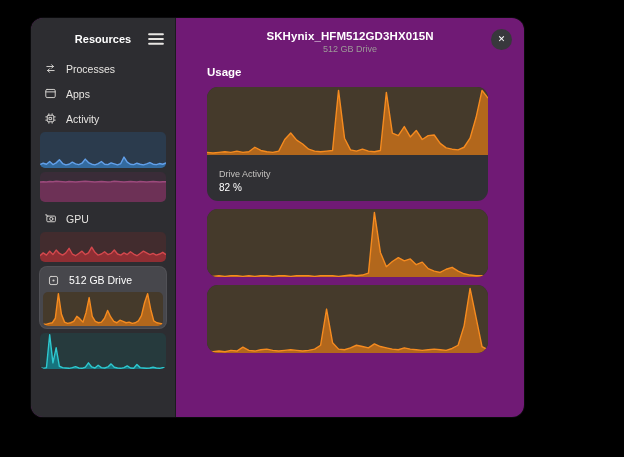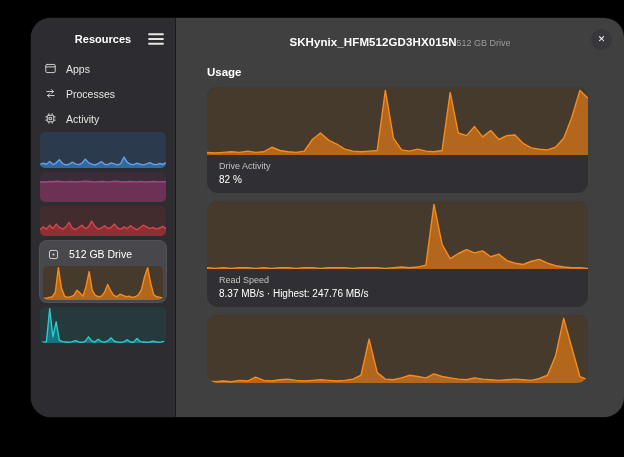--- a/index.html
+++ b/index.html
@@ -1,22 +1,22 @@
 <!DOCTYPE html>
 <html><head>
 <meta charset="utf-8">
 <style>
   html,body{margin:0;padding:0}
   body{
     width:624px;height:457px;background:#000;overflow:hidden;position:relative;
     font-family:"Liberation Sans",sans-serif;color:#e8e6e3;
   }
   .window{
-    position:absolute;left:31px;top:18px;width:593px;height:399px;
-    background:#404040;border-radius:20px;overflow:hidden;
+    position:absolute;left:31px;top:18px;width:493px;height:399px;
+    background:#701a75;border-radius:12px;overflow:hidden;
     box-shadow:0 0 0 1px #0a0a0c,0 10px 30px rgba(0,0,0,.65);
   }
   
   .sidebar{
     position:absolute;left:0;top:0;bottom:0;width:145px;background:#2d2d31;
     border-right:1px solid #1b1b1e;padding:6px 8px;box-sizing:border-box;overflow:hidden;
   }
   .sb-header{height:30px;display:flex;align-items:center;justify-content:center;position:relative;margin-bottom:2px}
   .sb-title{font-size:11px;font-weight:bold;color:#fff}
   .menu-btn{position:absolute;right:0;top:4px;width:22px;height:22px;border:none;background:transparent;
@@ -25,30 +25,30 @@
   .sb-row{height:25px;display:flex;align-items:center;gap:9px;padding:0 5px;font-size:10.5px;color:#e6e4e1;white-space:nowrap}
   .sb-row .icon{width:13px;height:13px;flex:none;color:#d5d3d0}
   .sb-chart{position:relative;border-radius:5px;overflow:hidden;margin:1px 1px 4px}
   .h36{height:36px}.h30{height:30px}.h34{height:34px}
   .sel-tile{background:#47474c;border-radius:8px;padding:2px 3px;margin:1px 0 4px;
     box-shadow:inset 0 0 0 1px rgba(255,255,255,.06)}
   .sel-tile .sb-row{height:24px;color:#fff}
   .sel-tile .sb-chart{margin:0 1px 1px}
   
   .main{position:absolute;left:145px;top:0;right:0;bottom:0}
-  .main-header{height:44px;position:relative;display:flex;flex-direction:row;align-items:center;justify-content:center;padding-top:2px}
+  .main-header{height:44px;position:relative;display:flex;flex-direction:column;align-items:center;justify-content:center;padding-top:2px}
   .mh-title{font-size:11.5px;font-weight:bold;color:#fff;letter-spacing:.1px}
   .mh-sub{font-size:9px;color:#9d9b98;margin-top:2px}
   .close-btn{position:absolute;right:12px;top:11px;width:21px;height:21px;border-radius:50%;border:none;
     background:#38383c;color:#fff;font-size:9px;line-height:1;display:flex;align-items:center;justify-content:center;cursor:pointer;padding:0}
   .content{padding:0 36px 0 31px}
   .section-title{font-size:11.5px;font-weight:bold;color:#fff;margin:2px 0 9px}
   .card{background:#303034;border-radius:11px;overflow:hidden;margin-bottom:8px}
   .card-chart{height:68px;position:relative}
-  .card-text{padding:6px 12px 8px}
+  .card-text{padding:14px 12px 8px}
   .card-label{font-size:9px;color:#c4c2bf;margin-bottom:3px}
   .card-value{font-size:10px;color:#fff}
   svg.spark{position:absolute;inset:0;width:100%;height:100%;display:block}
   .icon svg,svg.glyph{display:block;width:100%;height:100%}
 </style>
 </head>
 <body>
 
 <div class="window">
 
@@ -58,34 +58,34 @@
       <button class="menu-btn">
         <svg class="glyph" viewBox="0 0 16 16" fill="none" stroke="currentColor" stroke-width="1.5" stroke-linecap="round">
           <path d="M3 4.5h10M3 8h10M3 11.5h10"></path>
         </svg>
       </button>
     </div>
 
     <div class="sb-row">
       <span class="icon">
         <svg viewBox="0 0 16 16" fill="none" stroke="currentColor" stroke-width="1.2" stroke-linecap="round" stroke-linejoin="round">
+          <path d="M3.5 5.5h8M11.5 5.5L9.3 3.3M11.5 5.5L9.3 7.7M12.5 10.5h-8M4.5 10.5l2.2-2.2M4.5 10.5l2.2 2.2"></path>
+        </svg>
+      </span>
+      <span>Processes</span>
+    </div>
+
+    <div class="sb-row">
+      <span class="icon">
+        <svg viewBox="0 0 16 16" fill="none" stroke="currentColor" stroke-width="1.2" stroke-linecap="round" stroke-linejoin="round">
           <rect x="2.2" y="3" width="11.6" height="10" rx="1.6"></rect>
             <path d="M2.2 6h11.6"></path>
         </svg>
       </span>
       <span>Apps</span>
-    </div>
-
-    <div class="sb-row">
-      <span class="icon">
-        <svg viewBox="0 0 16 16" fill="none" stroke="currentColor" stroke-width="1.2" stroke-linecap="round" stroke-linejoin="round">
-          <path d="M3.5 5.5h8M11.5 5.5L9.3 3.3M11.5 5.5L9.3 7.7M12.5 10.5h-8M4.5 10.5l2.2-2.2M4.5 10.5l2.2 2.2"></path>
-        </svg>
-      </span>
-      <span>Processes</span>
     </div>
 
     <div>
       <div class="sb-row">
         <span class="icon">
           <svg viewBox="0 0 16 16" fill="none" stroke="currentColor" stroke-width="1.2" stroke-linecap="round" stroke-linejoin="round">
             <rect x="4" y="4" width="8" height="8" rx="1.2"></rect>
               <rect x="6.6" y="6.6" width="2.8" height="2.8"></rect>
             <path d="M6 4V2.2M10 4V2.2M6 13.8V12M10 13.8V12M4 6H2.2M4 10H2.2M13.8 6H12M13.8 10H12"></path>
           </svg>
@@ -103,20 +103,30 @@
     <div>
       <div class="sb-chart h30" style="background: rgb(58, 44, 56);">
           <svg class="spark" viewBox="0 0 100 40" preserveAspectRatio="none">
             <path d="M0.00,13.40 L2.56,13.02 L5.13,13.40 L7.69,12.64 L10.26,13.02 L12.82,12.26 L15.38,12.64 L17.95,13.02 L20.51,13.40 L23.08,12.64 L25.64,13.02 L28.21,13.40 L30.77,13.02 L33.33,12.64 L35.90,12.26 L38.46,12.64 L41.03,13.02 L43.59,13.40 L46.15,13.02 L48.72,12.64 L51.28,13.02 L53.85,13.40 L56.41,13.02 L58.97,12.26 L61.54,12.64 L64.10,13.02 L66.67,13.40 L69.23,13.02 L71.79,12.64 L74.36,13.02 L76.92,13.40 L79.49,12.64 L82.05,13.02 L84.62,13.40 L87.18,13.02 L89.74,12.64 L92.31,13.02 L94.87,13.40 L97.44,13.02 L100.00,13.02 L100,40.5 L0,40.5 Z" fill="#6d3156"></path>
             <path d="M0.00,13.40 L2.56,13.02 L5.13,13.40 L7.69,12.64 L10.26,13.02 L12.82,12.26 L15.38,12.64 L17.95,13.02 L20.51,13.40 L23.08,12.64 L25.64,13.02 L28.21,13.40 L30.77,13.02 L33.33,12.64 L35.90,12.26 L38.46,12.64 L41.03,13.02 L43.59,13.40 L46.15,13.02 L48.72,12.64 L51.28,13.02 L53.85,13.40 L56.41,13.02 L58.97,12.26 L61.54,12.64 L64.10,13.02 L66.67,13.40 L69.23,13.02 L71.79,12.64 L74.36,13.02 L76.92,13.40 L79.49,12.64 L82.05,13.02 L84.62,13.40 L87.18,13.02 L89.74,12.64 L92.31,13.02 L94.87,13.40 L97.44,13.02 L100.00,13.02" fill="none" stroke="#9c4a7c" stroke-width="1.4" stroke-linejoin="round" vector-effect="non-scaling-stroke"></path>
           </svg>
         </div>
     </div>
 
     <div>
+      <div class="sb-row">
+        <span class="icon">
+          <svg viewBox="0 0 16 16" fill="none" stroke="currentColor" stroke-width="1.2" stroke-linecap="round" stroke-linejoin="round">
+            <rect x="3.5" y="5" width="10.5" height="7" rx="1.2"></rect>
+              <circle cx="9" cy="8.5" r="2"></circle>
+              <path d="M3.5 5V3.5H2"></path>
+          </svg>
+        </span>
+        <span>GPU</span>
+      </div>
       <div class="sb-chart h30" style="background: rgb(66, 44, 46);">
           <svg class="spark" viewBox="0 0 100 40" preserveAspectRatio="none">
             <path d="M0.00,31.64 L2.56,27.84 L5.13,30.88 L7.69,25.56 L10.26,30.12 L12.82,24.04 L15.38,28.60 L17.95,30.88 L20.51,27.84 L23.08,21.76 L25.64,29.36 L28.21,31.64 L30.77,28.60 L33.33,25.56 L35.90,30.12 L38.46,27.84 L41.03,20.24 L43.59,27.08 L46.15,30.88 L48.72,29.36 L51.28,26.32 L53.85,30.12 L56.41,28.60 L58.97,24.04 L61.54,29.36 L64.10,30.88 L66.67,27.84 L69.23,30.12 L71.79,26.32 L74.36,29.36 L76.92,31.64 L79.49,28.60 L82.05,25.56 L84.62,27.84 L87.18,30.12 L89.74,28.60 L92.31,30.88 L94.87,29.36 L97.44,27.08 L100.00,30.12 L100,40.5 L0,40.5 Z" fill="#8f2e33"></path>
             <path d="M0.00,31.64 L2.56,27.84 L5.13,30.88 L7.69,25.56 L10.26,30.12 L12.82,24.04 L15.38,28.60 L17.95,30.88 L20.51,27.84 L23.08,21.76 L25.64,29.36 L28.21,31.64 L30.77,28.60 L33.33,25.56 L35.90,30.12 L38.46,27.84 L41.03,20.24 L43.59,27.08 L46.15,30.88 L48.72,29.36 L51.28,26.32 L53.85,30.12 L56.41,28.60 L58.97,24.04 L61.54,29.36 L64.10,30.88 L66.67,27.84 L69.23,30.12 L71.79,26.32 L74.36,29.36 L76.92,31.64 L79.49,28.60 L82.05,25.56 L84.62,27.84 L87.18,30.12 L89.74,28.60 L92.31,30.88 L94.87,29.36 L97.44,27.08 L100.00,30.12" fill="none" stroke="#d4484d" stroke-width="1.4" stroke-linejoin="round" vector-effect="non-scaling-stroke"></path>
           </svg>
         </div>
     </div>
 
     <div class="sel-tile">
       <div class="sb-row">
@@ -169,24 +179,20 @@
         </div>
       </div>
 
       <div class="card">
         <div class="card-chart" style="background: rgb(69, 58, 43);">
             <svg class="spark" viewBox="0 0 100 40" preserveAspectRatio="none">
               <path d="M0.00,39.24 L2.13,39.62 L4.26,39.24 L6.38,39.62 L8.51,39.24 L10.64,39.24 L12.77,39.62 L14.89,39.24 L17.02,39.62 L19.15,39.24 L21.28,39.24 L23.40,39.62 L25.53,39.24 L27.66,39.24 L29.79,39.62 L31.91,39.24 L34.04,39.24 L36.17,39.24 L38.30,39.62 L40.43,39.24 L42.55,39.24 L44.68,39.24 L46.81,39.62 L48.94,39.24 L51.06,38.86 L53.19,39.24 L55.32,38.86 L57.45,37.72 L59.57,2.00 L61.70,25.56 L63.83,33.92 L65.96,30.88 L68.09,28.60 L70.21,30.50 L72.34,29.36 L74.47,32.78 L76.60,31.26 L78.72,35.06 L80.85,36.58 L82.98,37.34 L85.11,35.44 L87.23,34.30 L89.36,36.58 L91.49,38.10 L93.62,38.86 L95.74,39.24 L97.87,39.24 L100.00,39.62 L100,40.5 L0,40.5 Z" fill="#b2671c"></path>
               <path d="M0.00,39.24 L2.13,39.62 L4.26,39.24 L6.38,39.62 L8.51,39.24 L10.64,39.24 L12.77,39.62 L14.89,39.24 L17.02,39.62 L19.15,39.24 L21.28,39.24 L23.40,39.62 L25.53,39.24 L27.66,39.24 L29.79,39.62 L31.91,39.24 L34.04,39.24 L36.17,39.24 L38.30,39.62 L40.43,39.24 L42.55,39.24 L44.68,39.24 L46.81,39.62 L48.94,39.24 L51.06,38.86 L53.19,39.24 L55.32,38.86 L57.45,37.72 L59.57,2.00 L61.70,25.56 L63.83,33.92 L65.96,30.88 L68.09,28.60 L70.21,30.50 L72.34,29.36 L74.47,32.78 L76.60,31.26 L78.72,35.06 L80.85,36.58 L82.98,37.34 L85.11,35.44 L87.23,34.30 L89.36,36.58 L91.49,38.10 L93.62,38.86 L95.74,39.24 L97.87,39.24 L100.00,39.62" fill="none" stroke="#f68b1f" stroke-width="1.4" stroke-linejoin="round" vector-effect="non-scaling-stroke"></path>
             </svg>
           </div>
-        <div class="card-text">
-          <div class="card-label">Read Speed</div>
-          <div class="card-value">8.37 MB/s · Highest: 247.76 MB/s</div>
-        </div>
       </div>
 
       <div class="card">
         <div class="card-chart" style="background: rgb(69, 58, 43);">
             <svg class="spark" viewBox="0 0 100 40" preserveAspectRatio="none">
               <path d="M0.00,38.86 L2.13,39.24 L4.26,38.86 L6.38,39.24 L8.51,38.48 L10.64,38.86 L12.77,36.58 L14.89,38.48 L17.02,38.86 L19.15,38.10 L21.28,37.72 L23.40,38.48 L25.53,38.86 L27.66,38.48 L29.79,38.10 L31.91,38.48 L34.04,38.86 L36.17,38.48 L38.30,37.72 L40.43,35.44 L42.55,14.16 L44.68,33.92 L46.81,37.72 L48.94,38.10 L51.06,36.96 L53.19,35.44 L55.32,36.20 L57.45,36.96 L59.57,34.68 L61.70,36.20 L63.83,36.96 L65.96,37.72 L68.09,38.10 L70.21,36.96 L72.34,37.72 L74.47,38.10 L76.60,38.48 L78.72,38.10 L80.85,37.72 L82.98,38.10 L85.11,38.48 L87.23,37.34 L89.36,35.44 L91.49,24.04 L93.62,2.00 L95.74,19.10 L97.87,36.20 L100.00,38.10 L100,40.5 L0,40.5 Z" fill="#b2671c"></path>
               <path d="M0.00,38.86 L2.13,39.24 L4.26,38.86 L6.38,39.24 L8.51,38.48 L10.64,38.86 L12.77,36.58 L14.89,38.48 L17.02,38.86 L19.15,38.10 L21.28,37.72 L23.40,38.48 L25.53,38.86 L27.66,38.48 L29.79,38.10 L31.91,38.48 L34.04,38.86 L36.17,38.48 L38.30,37.72 L40.43,35.44 L42.55,14.16 L44.68,33.92 L46.81,37.72 L48.94,38.10 L51.06,36.96 L53.19,35.44 L55.32,36.20 L57.45,36.96 L59.57,34.68 L61.70,36.20 L63.83,36.96 L65.96,37.72 L68.09,38.10 L70.21,36.96 L72.34,37.72 L74.47,38.10 L76.60,38.48 L78.72,38.10 L80.85,37.72 L82.98,38.10 L85.11,38.48 L87.23,37.34 L89.36,35.44 L91.49,24.04 L93.62,2.00 L95.74,19.10 L97.87,36.20 L100.00,38.10" fill="none" stroke="#f68b1f" stroke-width="1.4" stroke-linejoin="round" vector-effect="non-scaling-stroke"></path>
             </svg>
           </div>
       </div>

